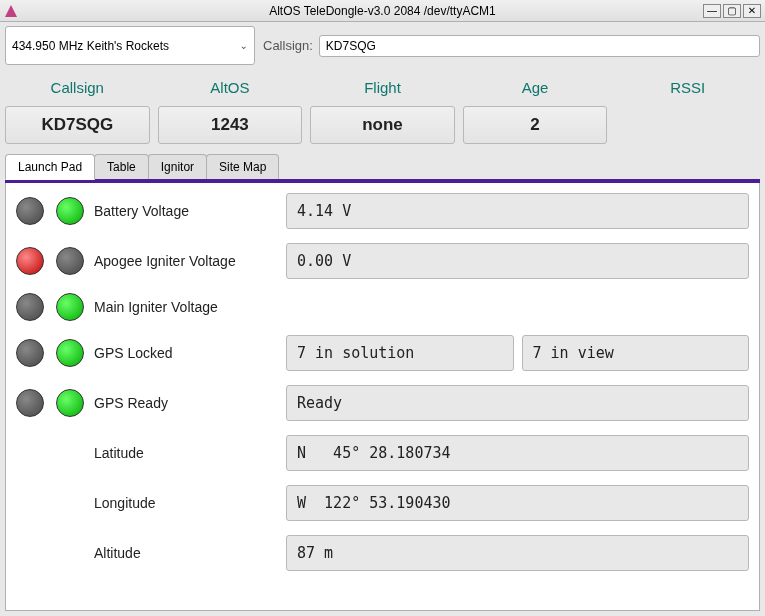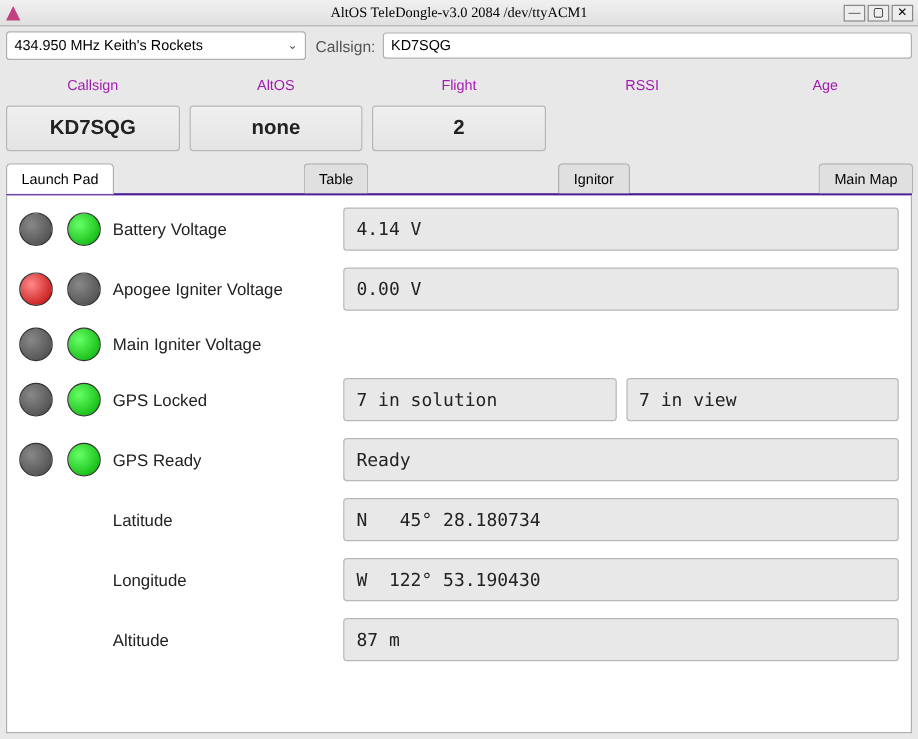--- a/index.html
+++ b/index.html
@@ -13,21 +13,20 @@
 }
 .titlebar {
   height: 22px;
   background: linear-gradient(#f0f0f0, #e0e0e0);
   border-bottom: 1px solid #b0b0b0;
   display: flex;
   align-items: center;
   justify-content: center;
   position: relative;
   font-size: 12px;
-  font-family: Liberation Serif, serif;
 }
 .titlebar .icon-left {
   position: absolute;
   left: 4px;
   width: 14px;
   height: 14px;
 }
 .titlebar .win-buttons {
   position: absolute;
   right: 4px;
@@ -53,21 +52,21 @@
   flex-direction: column;
 }
 .toprow {
   display: flex;
   gap: 6px;
   align-items: center;
   margin-bottom: 8px;
 }
 .freq-select {
   flex: 0 0 250px;
-  height: 24px;
+  height: 39px;
   border: 1px solid #b0b0b0;
   border-radius: 3px;
   background: #fff;
   display: flex;
   align-items: center;
   padding: 0 6px;
   font-size: 12px;
   justify-content: space-between;
 }
 .chev { font-size: 10px; color: #555; }
@@ -88,22 +87,22 @@
   align-items: center;
 }
 .header-cols {
   display: grid;
   grid-template-columns: 1fr 1fr 1fr 1fr 1fr;
   gap: 8px;
   margin-bottom: 4px;
 }
 .header-cols .hlabel {
   text-align: center;
-  font-size: 12px;
-  color: #a21caf;
+  font-size: 15px;
+  color: #0f766e;
   padding: 6px 0;
   background: #e8e8e8;
 }
 .header-vals {
   display: grid;
   grid-template-columns: 1fr 1fr 1fr 1fr 1fr;
   gap: 8px;
   margin-bottom: 10px;
 }
 .header-vals .hval {
@@ -111,22 +110,21 @@
   font-size: 17px;
   font-weight: bold;
   color: #222;
   padding: 8px 0;
   border: 1px solid #b8b8b8;
   border-radius: 3px;
   background: linear-gradient(#f0f0f0, #e4e4e4);
 }
 .tabs {
   display: flex;
-  border-bottom: 2px solid #4c1d95;
-  justify-content: space-between;
+  border-bottom: 4px solid #4c1d95;
 }
 .tab {
   padding: 5px 12px;
   font-size: 12px;
   border: 1px solid #b0b0b0;
   border-bottom: none;
   border-radius: 4px 4px 0 0;
   background: #e0e0e0;
   margin-right: -1px;
   position: relative;
@@ -223,34 +221,35 @@
     <span class="callsign-label">Callsign:</span>
     <div class="callsign-input">
       <span>KD7SQG</span>
     </div>
   </div>
 
   <div class="header-cols">
     <div class="hlabel">Callsign</div>
     <div class="hlabel">AltOS</div>
     <div class="hlabel">Flight</div>
+    <div class="hlabel">Age</div>
     <div class="hlabel">RSSI</div>
-    <div class="hlabel">Age</div>
   </div>
   <div class="header-vals">
     <div class="hval">KD7SQG</div>
+    <div class="hval">1243</div>
     <div class="hval">none</div>
     <div class="hval">2</div>
   </div>
 
   <div class="tabs">
     <div class="tab active">Launch Pad</div>
     <div class="tab">Table</div>
     <div class="tab">Ignitor</div>
-    <div class="tab">Main Map</div>
+    <div class="tab">Site Map</div>
   </div>
 
   <div class="content">
 
     <div class="row">
       <div class="led-wrap">
           <div class="led gray"></div>
         </div>
       <div class="led-wrap">
           <div class="led green"></div>

